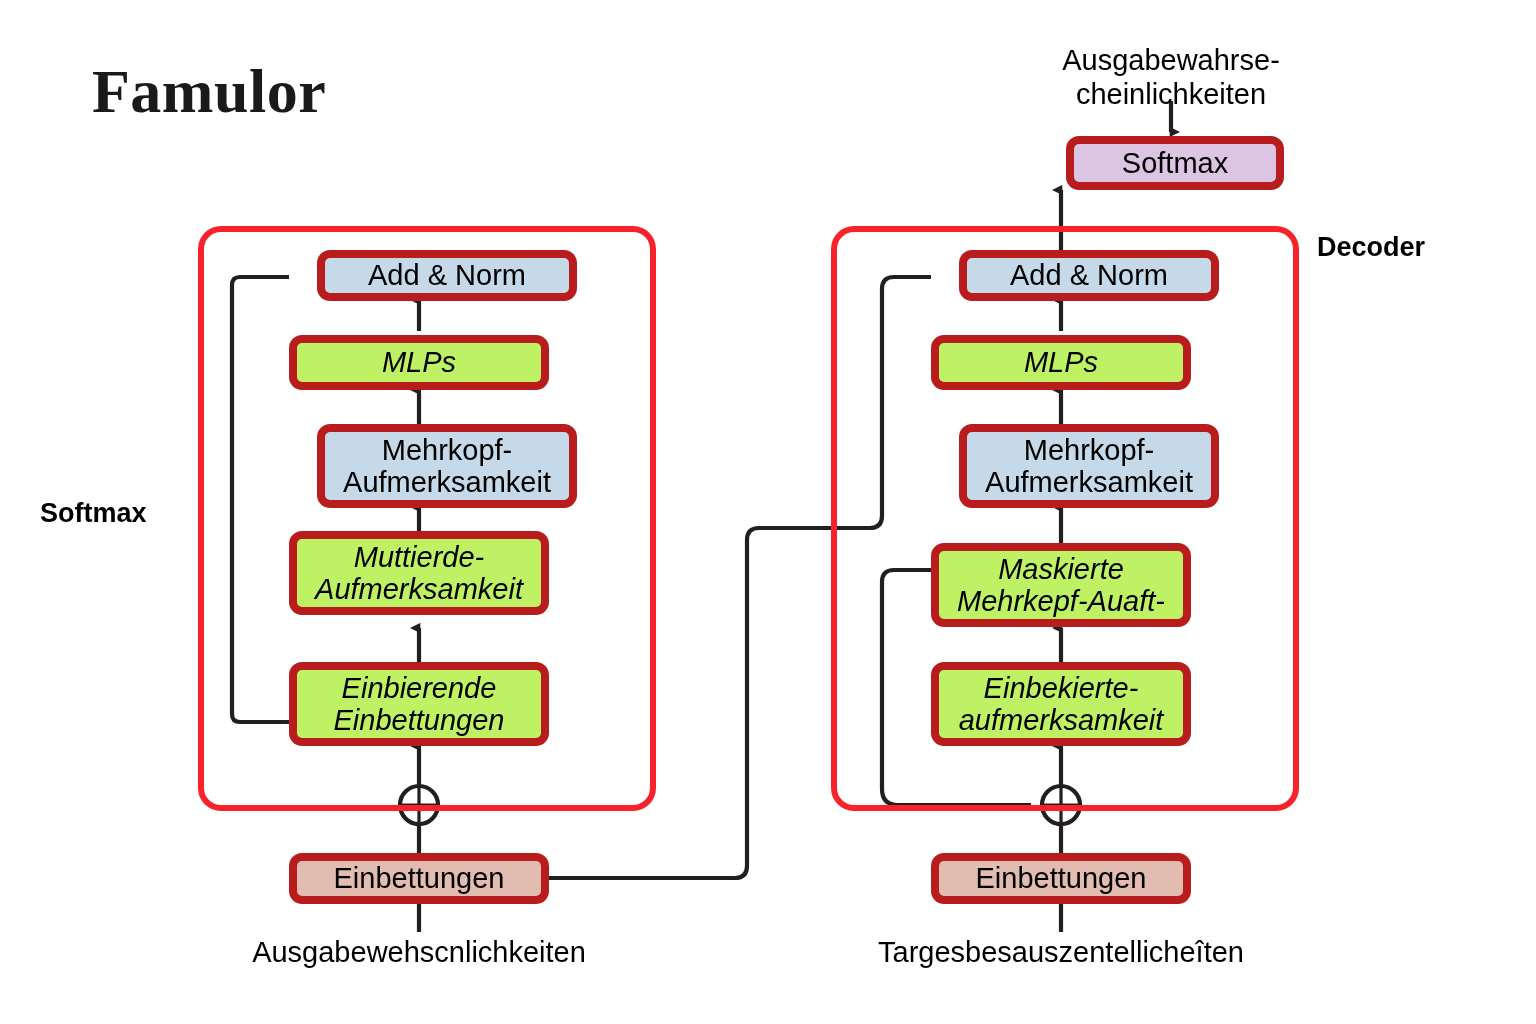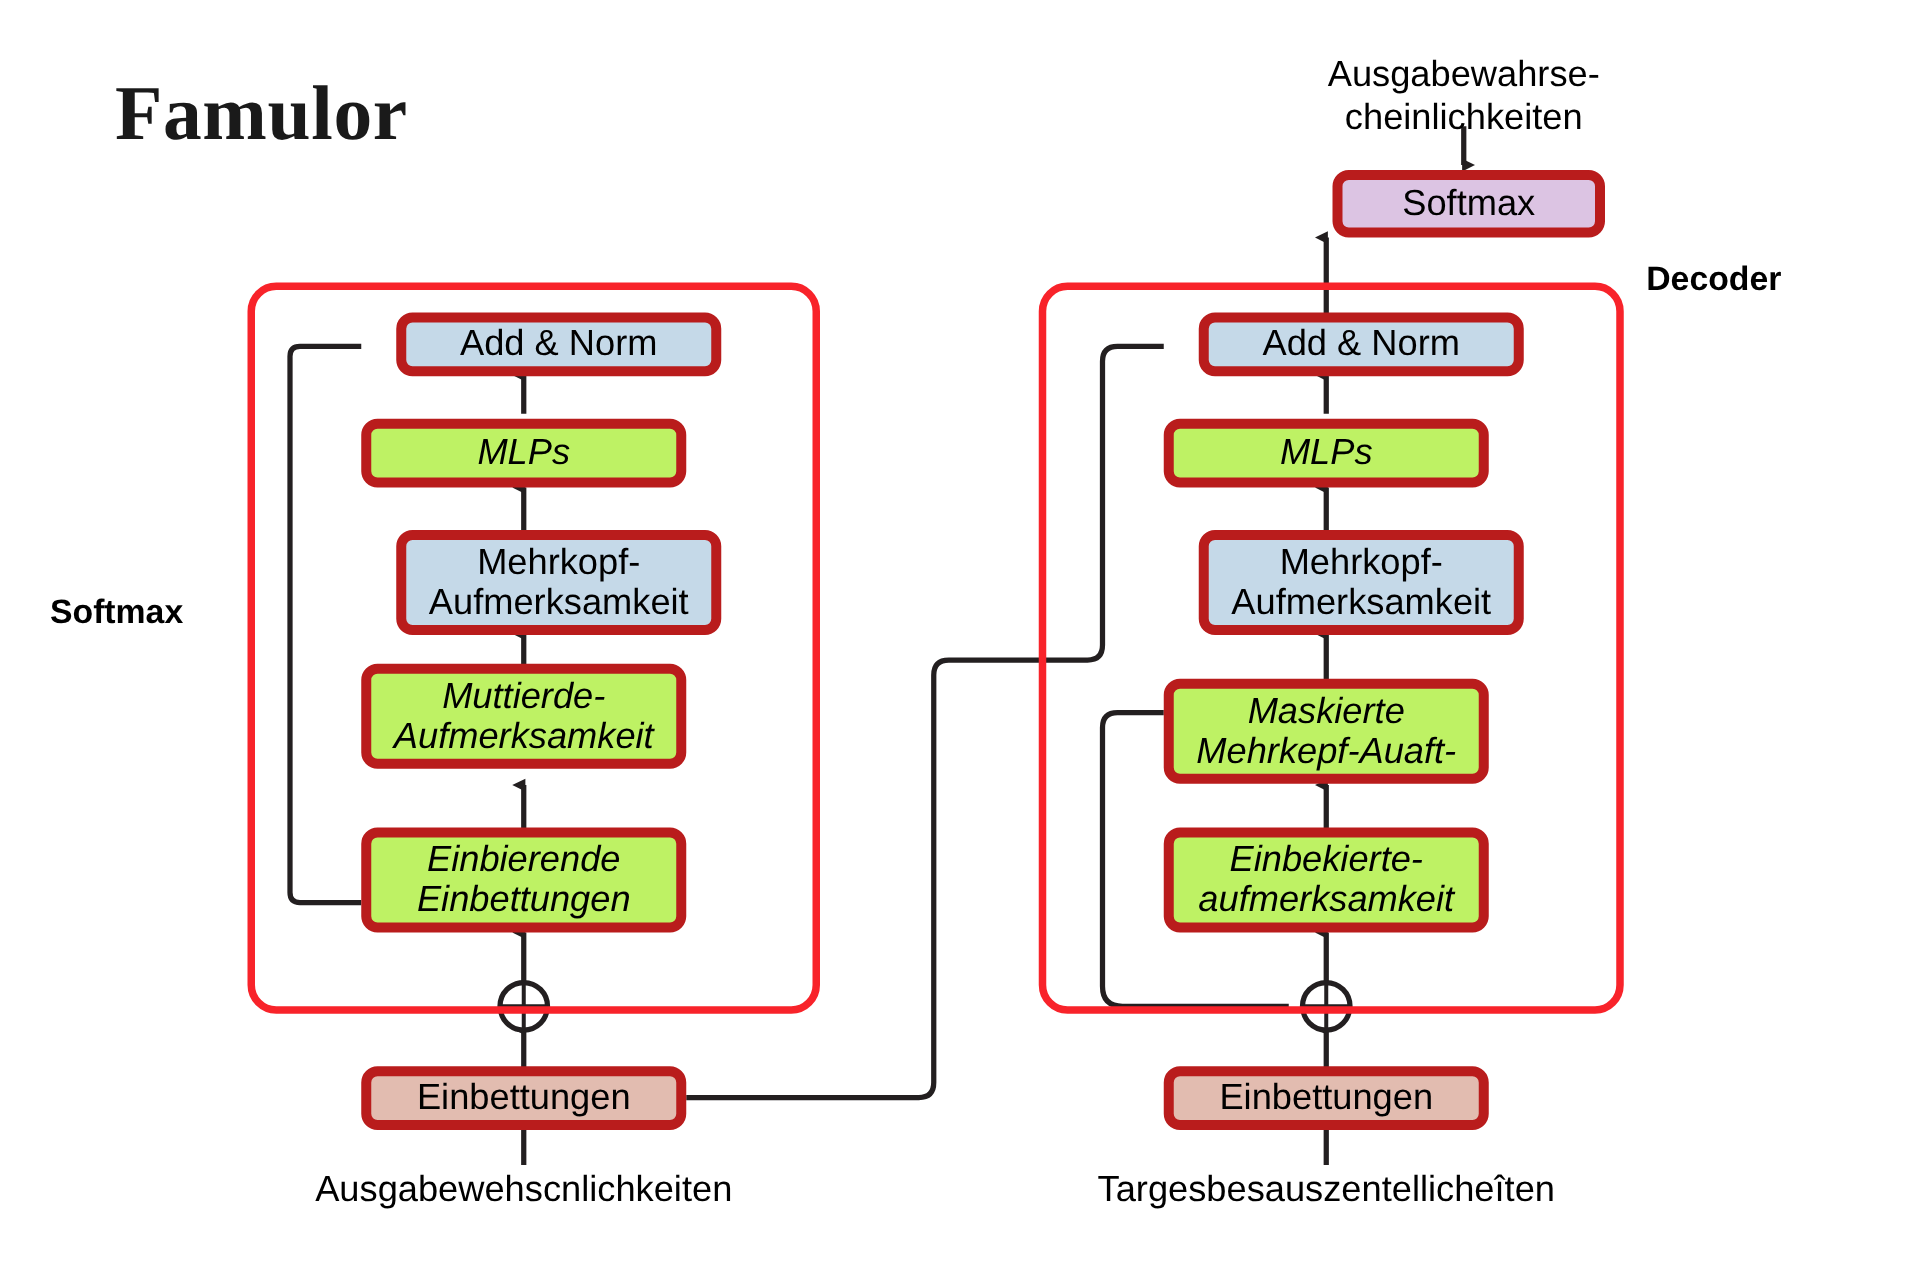--- a/index.html
+++ b/index.html
@@ -37,20 +37,21 @@
     line-height: 1;
   }
 
   .group-label {
     position: absolute;
     font-family: "Liberation Sans", sans-serif;
     font-size: 27px;
     font-weight: 700;
     color: #000000;
     white-space: nowrap;
+    margin-top: 24px;
   }
 
   .node {
     position: absolute;
     box-sizing: border-box;
     border: 8px solid #b91c1c;
     border-radius: 13px;
     display: flex;
     align-items: center;
     justify-content: center;

